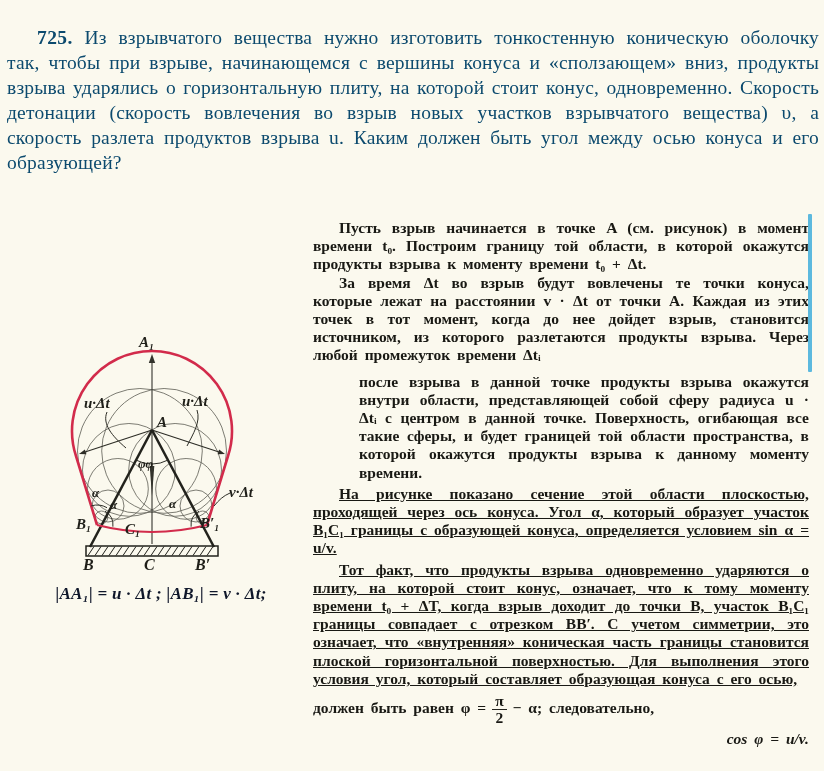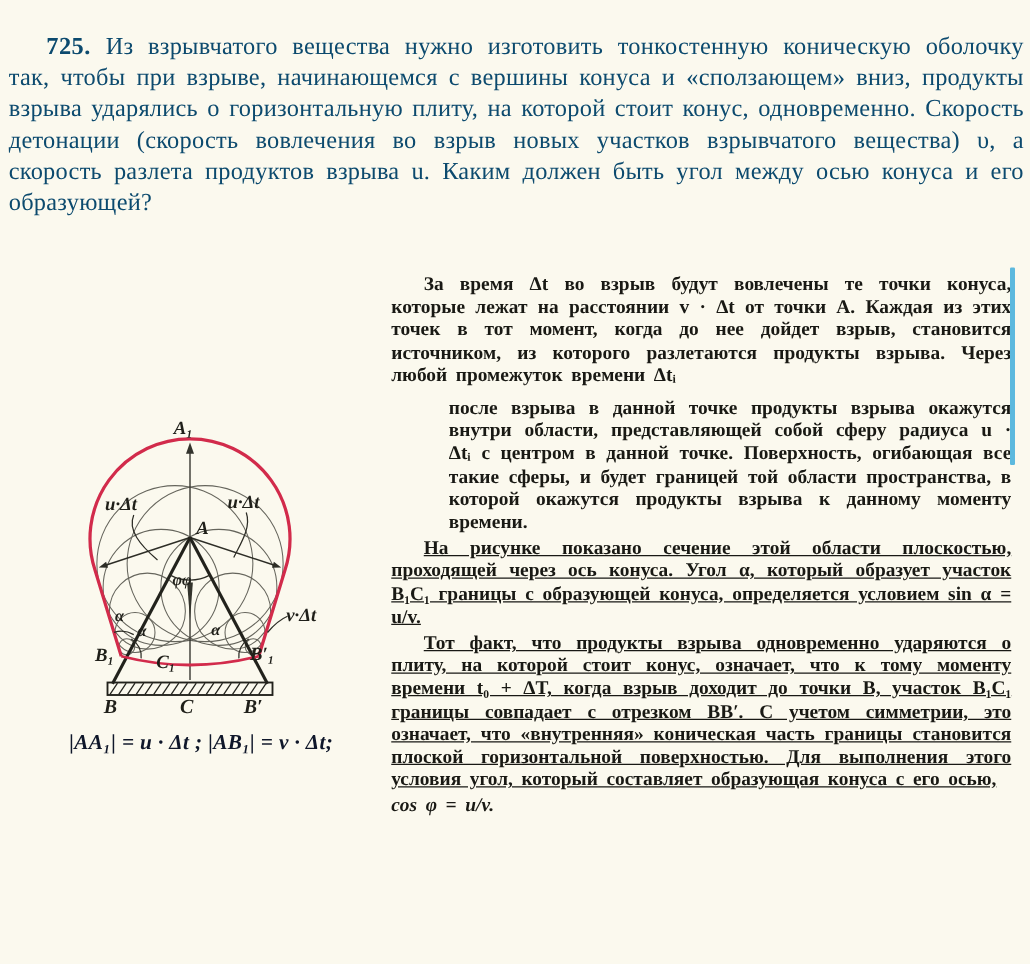--- a/index.html
+++ b/index.html
@@ -26,21 +26,21 @@
   .solution p.ind{text-indent:26px;}
   .solution p.m8{margin-top:8px;margin-left:46px;}
   .solution p.m3{margin-top:3px;text-decoration:underline;}
   .frac-line{margin-top:5px !important;display:block;}
   .frac{
     display:inline-flex;flex-direction:column;align-items:center;
     vertical-align:middle;line-height:1.05;margin:0 5px;font-weight:600;
   }
   .frac .den{border-top:1.4px solid #23231d;padding:0 4px;}
   .frac .num{padding:0 4px;}
-  .formula-final{text-align:left;margin-top:3px !important;font-style:italic;}
+  .formula-final{text-align:right;margin-top:3px !important;font-style:italic;}
   
   .blue-bar{
     position:absolute;left:808px;top:214px;width:4px;height:158px;
     background:#5cb9de;border-radius:1px;
   }
   
   .figure-svg{position:absolute;left:0;top:300px;}
   .fig-label{
     font-family:"Liberation Serif","DejaVu Serif",serif;
     font-style:italic;font-weight:700;fill:#1f1f19;
@@ -148,20 +148,25 @@
   <text class="fig-label" x="83" y="270" font-size="16">B</text>
   <text class="fig-label" x="144" y="270" font-size="16">C</text>
   <text class="fig-label" x="195" y="270" font-size="16">B′</text>
 </svg>
 
 <div class="figure-caption">
   <div class="l1">|AA₁| = u · Δt ;   |AB₁| = v · Δt;</div>
 </div>
 
 <div class="solution">
+  <p class="ind">Пусть взрыв начинается в точке A (см. рисунок) в момент времени t₀. Построим границу той области, в которой окажутся продукты взрыва к моменту времени t₀ + Δt.</p>
   <p class="ind">За время Δt во взрыв будут вовлечены те точки конуса, которые лежат на расстоянии v · Δt от точки A. Каждая из этих точек в тот момент, когда до нее дойдет взрыв, становится источником, из которого разлетаются продукты взрыва. Через любой промежуток времени Δtᵢ</p>
   <p class="m8">после взрыва в данной точке продукты взрыва окажутся внутри области, представляющей собой сферу радиуса u · Δtᵢ с центром в данной точке. Поверхность, огибающая все такие сферы, и будет границей той области пространства, в которой окажутся продукты взрыва к данному моменту времени.</p>
   <p class="ind m3">На рисунке показано сечение этой области плоскостью, проходящей через ось конуса. Угол α, который образует участок B₁C₁ границы с образующей конуса, определяется условием sin α = u/v.</p>
   <p class="ind m3">Тот факт, что продукты взрыва одновременно ударяются о плиту, на которой стоит конус, означает, что к тому моменту времени t₀ + ΔT, когда взрыв доходит до точки B, участок B₁C₁ границы совпадает с отрезком BB′. С учетом симметрии, это означает, что «внутренняя» коническая часть границы становится плоской горизонтальной поверхностью. Для выполнения этого условия угол, который составляет образующая конуса с его осью,</p>
+  <p class="frac-line"><span>должен быть равен φ =</span><span class="frac">
+        <span class="num">π</span>
+        <span class="den">2</span>
+      </span><span>− α; следовательно,</span></p>
   <p class="formula-final">cos φ = u/v.</p>
 </div>
 
 <div class="blue-bar"></div>
 
 </body></html>

